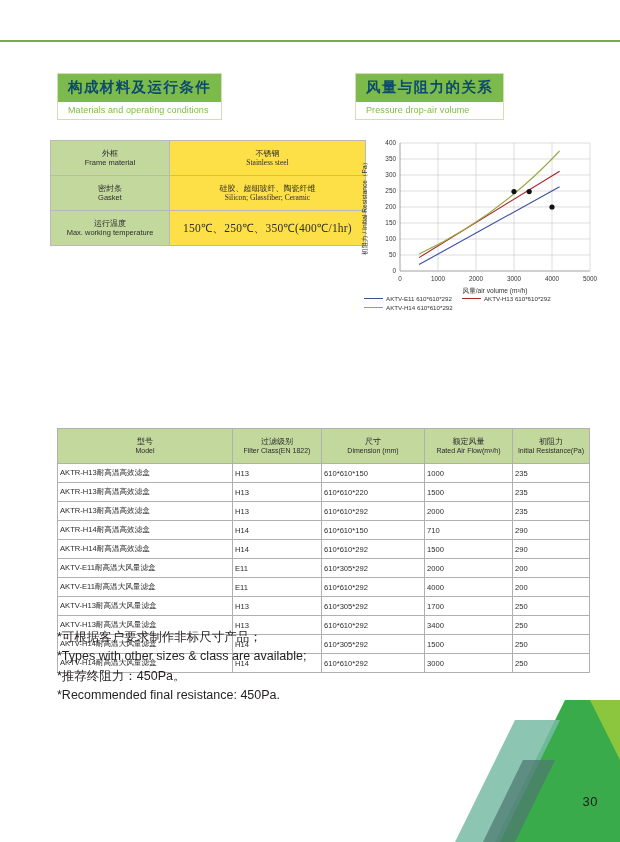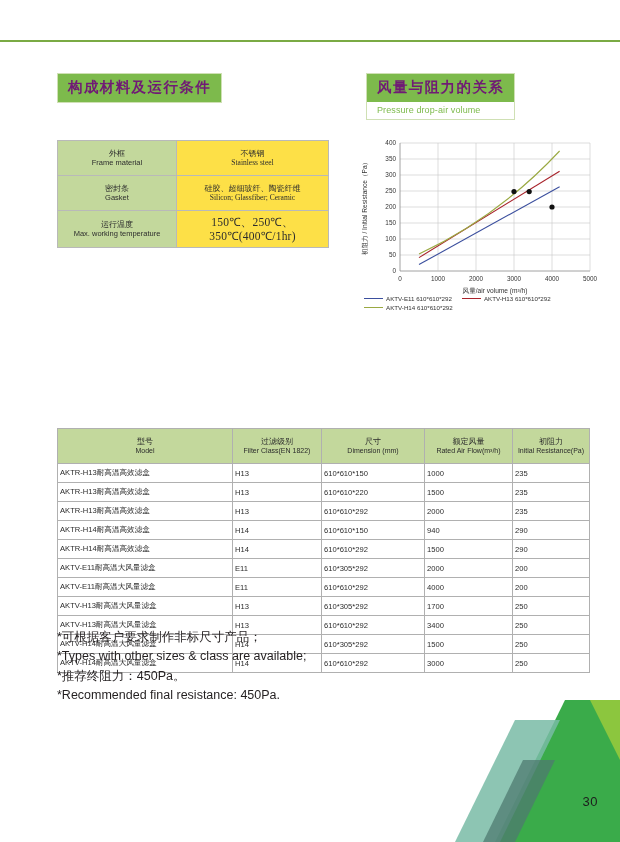--- a/index.html
+++ b/index.html
@@ -36,21 +36,21 @@
   .sec-head {
     position: absolute;
     display: flex;
     align-items: stretch;
     border: 1px solid #cfe0b4;
     background: #ffffff;
     box-sizing: border-box;
   }
   .sec-head .cn {
     background: #7dba4c;
-    color: #701a75;
+    color: #0c4a6e;
     font-size: 14.5px;
     letter-spacing: 1.4px;
     font-weight: bold;
     padding: 5px 10px 6px 10px;
     white-space: nowrap;
     line-height: 1.15;
     display: flex;
     align-items: center;
   }
   .sec-head.stacked {
@@ -69,29 +69,29 @@
     font-size: 9.5px;
     display: flex;
     align-items: center;
     padding: 0 14px;
     white-space: nowrap;
     background: #ffffff;
     font-weight: bold;
   }
 
   #sec-materials { left: 57px; top: 73px; }
-  #sec-chart     { left: 366px; top: 73px; }
+  #sec-chart     { left: 355px; top: 73px; }
   #sec-specs     { left: 57px; top: 370px; }
 
   
   .mat-table {
     position: absolute;
-    left: 57px;
+    left: 50px;
     top: 140px;
-    width: 272px;
+    width: 316px;
     border-collapse: collapse;
     table-layout: fixed;
   }
   .mat-table td {
     border: 1px solid #b9b9b9;
     text-align: center;
     vertical-align: middle;
     padding: 4px 3px;
     line-height: 1.22;
   }
@@ -217,20 +217,21 @@
 </style>
 </head>
 <body>
 
 <div class="page">
 
   <div class="top-rule"></div>
 
   <div class="sec-head stacked" id="sec-materials">
     <div class="cn">构成材料及运行条件</div>
+    <div class="en">Materials and operating conditions</div>
   </div>
 
   <div class="sec-head stacked" id="sec-chart">
     <div class="cn">风量与阻力的关系</div>
     <div class="en">Pressure drop-air volume</div>
   </div>
 
   <table class="mat-table">
     <tbody>
       <tr class="r1">
@@ -385,21 +386,21 @@
         <td>AKTR-H13耐高温高效滤盒</td>
         <td>H13</td>
         <td>610*610*292</td>
         <td>2000</td>
         <td>235</td>
       </tr>
       <tr>
         <td>AKTR-H14耐高温高效滤盒</td>
         <td>H14</td>
         <td>610*610*150</td>
-        <td>940</td>
+        <td>710</td>
         <td>290</td>
       </tr>
       <tr>
         <td>AKTR-H14耐高温高效滤盒</td>
         <td>H14</td>
         <td>610*610*292</td>
         <td>1500</td>
         <td>290</td>
       </tr>
       <tr>

